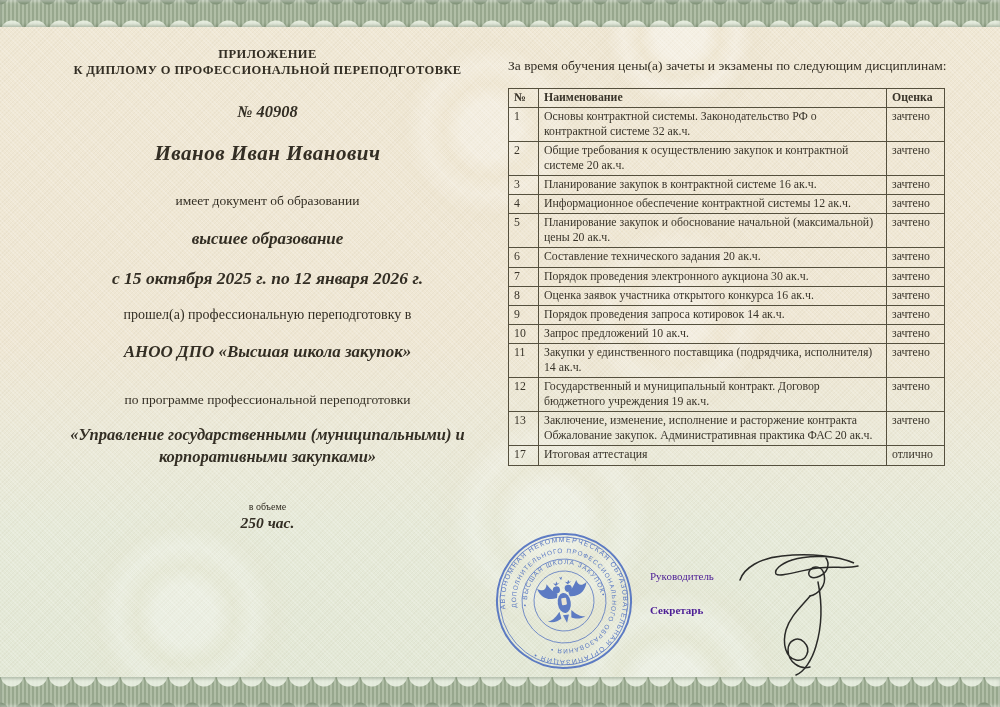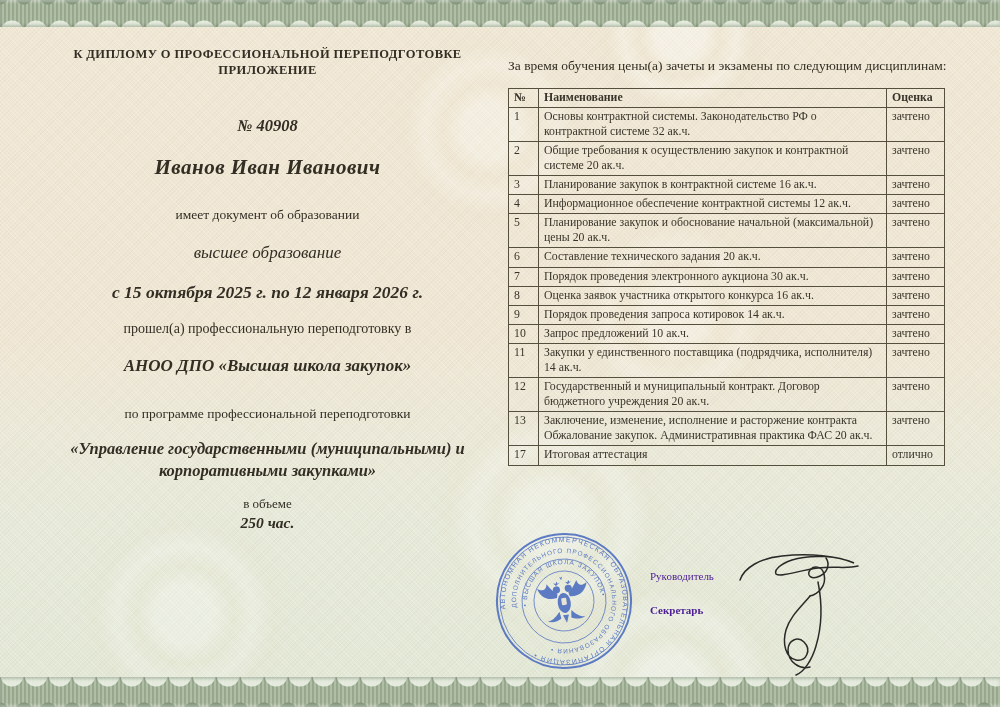--- a/index.html
+++ b/index.html
@@ -35,31 +35,31 @@
       repeating-linear-gradient(90deg, rgba(122,140,112,.30) 0 2px, rgba(205,216,194,.30) 2px 4px);
     background-size:24px 100%,24px 100%,24px 100%,100% 100%;
     box-shadow:inset 0 -2px 3px rgba(90,110,82,.35), inset 0 2px 3px rgba(255,255,255,.35);
   }
   .band-top{top:0;height:27px;}
   .band-bottom{bottom:0;height:30px;transform:scaleY(-1);}
 
   
   .left-col{position:absolute;left:55px;top:46px;width:425px;text-align:center;}
   .doc-title{font-weight:bold;font-size:12.5px;line-height:1.3;letter-spacing:.4px;}
-  .doc-number{margin-top:37px;font-size:16.5px;font-weight:bold;font-style:italic;}
+  .doc-number{margin-top:23px;font-size:16.5px;font-weight:bold;font-style:italic;}
   .fio-label{margin-top:23px;font-size:13.5px;}
   .fio{margin-top:19px;font-size:21px;font-weight:bold;font-style:italic;letter-spacing:.5px;}
   .has-doc{margin-top:27px;font-size:13.5px;}
-  .education{margin-top:20px;font-size:17px;font-weight:normal;font-style:italic;}
+  .education{margin-top:20px;font-size:17px;font-weight:bold;font-style:italic;}
   .dates{margin-top:19px;font-size:17.5px;font-weight:bold;font-style:italic;}
   .passed{margin-top:18px;font-size:14px;}
   .org{margin-top:19px;font-size:17px;font-weight:bold;font-style:italic;}
   .program-label{margin-top:30px;font-size:13.5px;}
   .program{margin-top:16px;font-size:16.5px;font-weight:bold;font-style:italic;line-height:1.35;}
-  .volume-label{margin-top:14px;font-size:13px;}
+  .volume-label{margin-top:33px;font-size:10px;}
   .volume{margin-top:2px;font-size:15.5px;font-weight:bold;font-style:italic;}
 
   
   .right-col{position:absolute;left:508px;top:55px;width:440px;}
   .intro{font-size:13.5px;line-height:1.6;text-align:justify;}
   table.grades{width:437px;border-collapse:collapse;margin-top:11px;font-size:11.8px;line-height:1.28;color:#39342a;}
   table.grades th, table.grades td{
     border:1px solid #55503e;padding:1px 5px 2px 5px;text-align:left;vertical-align:top;
   }
   table.grades th{font-weight:bold;}
@@ -83,22 +83,22 @@
 <div class="rosette" style="left:560px;top:200px;width:230px;height:230px;"></div>
 <div class="rosette" style="left:420px;top:390px;width:260px;height:260px;"></div>
 <div class="rosette" style="left:70px;top:500px;width:230px;height:230px;"></div>
 <div class="rosette" style="left:540px;top:560px;width:260px;height:260px;opacity:.6;"></div>
 
 <div class="band band-top"></div>
 <div class="band band-bottom"></div>
 
 <div class="left-col">
   <div class="doc-title">
+    <div>ПРИЛОЖЕНИЕ</div>
     <div>К ДИПЛОМУ О ПРОФЕССИОНАЛЬНОЙ ПЕРЕПОДГОТОВКЕ</div>
-    <div>ПРИЛОЖЕНИЕ</div>
   </div>
   <div class="doc-number">№ 40908</div>
   <div class="fio">Иванов Иван Иванович</div>
   <div class="has-doc">имеет документ об образовании</div>
   <div class="education">высшее образование</div>
   <div class="dates">с 15 октября 2025 г. по 12 января 2026 г.</div>
   <div class="passed">прошел(а) профессиональную переподготовку в</div>
   <div class="org">АНОО ДПО «Высшая школа закупок»</div>
   <div class="program-label">по программе профессиональной переподготовки</div>
   <div class="program">«Управление государственными (муниципальными) и корпоративными закупками»</div>
@@ -185,21 +185,21 @@
         </tr>
 
         <tr>
           <td>11</td>
           <td>Закупки у единственного поставщика (подрядчика, исполнителя) 14 ак.ч.</td>
           <td>зачтено</td>
         </tr>
 
         <tr>
           <td>12</td>
-          <td>Государственный и муниципальный контракт. Договор бюджетного учреждения 20 ак.ч.</td>
+          <td>Государственный и муниципальный контракт. Договор бюджетного учреждения 19 ак.ч.</td>
           <td>зачтено</td>
         </tr>
 
         <tr>
           <td>13</td>
           <td>Заключение, изменение, исполнение и расторжение контракта Обжалование закупок. Административная практика ФАС 20 ак.ч.</td>
           <td>зачтено</td>
         </tr>
 
         <tr>

